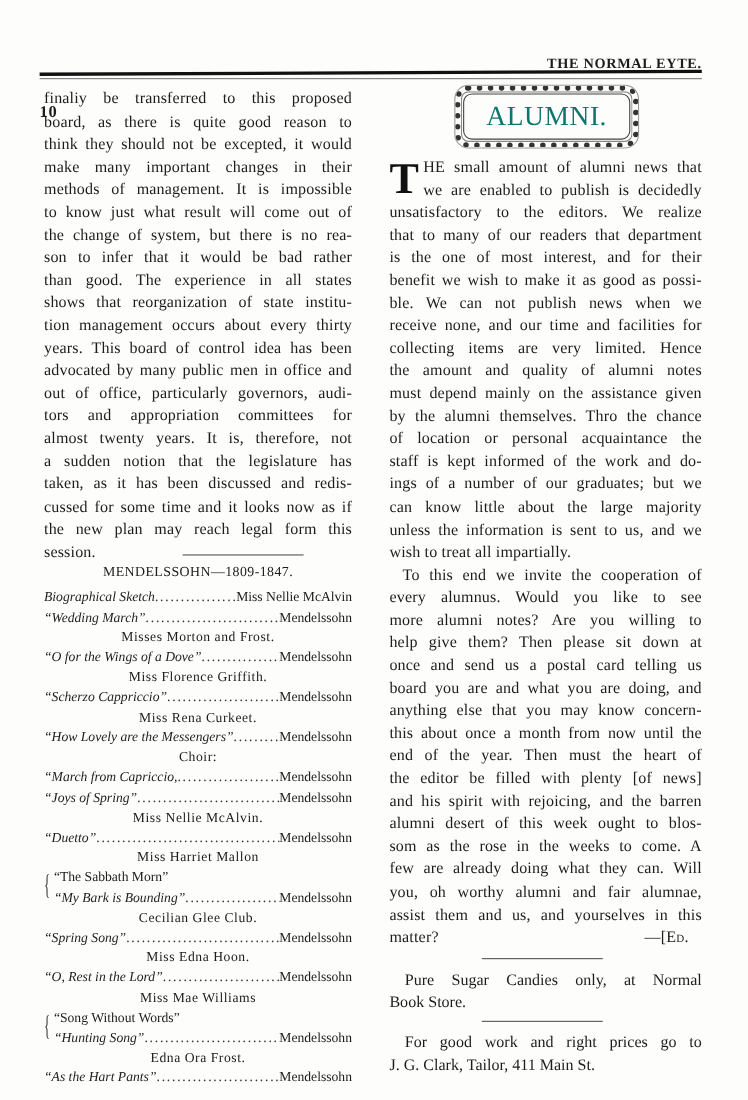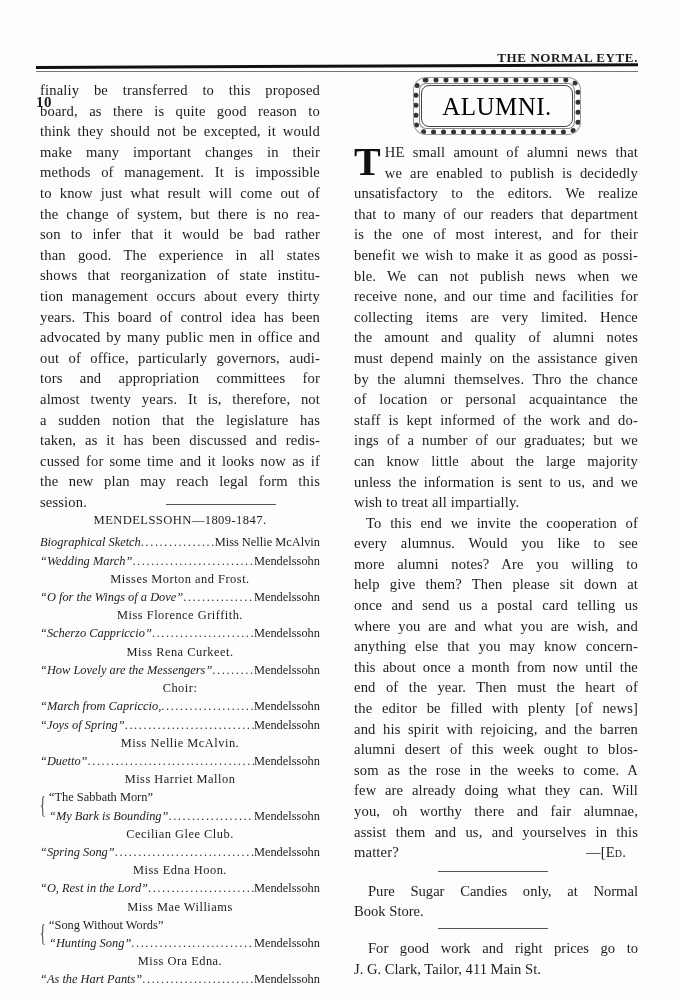--- a/index.html
+++ b/index.html
@@ -39,21 +39,21 @@
   .brace-group { position: relative; padding-left: 9px; }
   .brace { position: absolute; left: 0; top: 1px; font-size: 26px; line-height: 32px; color: #333;
            transform: scaleX(0.45); transform-origin: left top; }
   .prog-single { white-space: nowrap; }
 
   .alumni-box { position: relative; width: 166px; height: 56px; margin: 2px 0 0 60px; }
   .alumni-border { position: absolute; inset: 0; border-radius: 12px;
                    border: 5px dotted #333; box-shadow: inset 0 0 0 1px #888, 0 0 0 1px #999; }
   .alumni-inner { position: absolute; inset: 7px; border-radius: 8px; border: 1px solid #444; }
   .alumni-title { position: absolute; left: 0; right: 0; top: 15px; text-align: center;
-                  font-family: "Liberation Serif", serif; font-size: 25px; letter-spacing: 0.5px; color: #000000; }
+                  font-family: "Liberation Serif", serif; font-size: 25px; letter-spacing: 0.5px; color: #0f766e; }
 
   .drop-cap { float: left; font-family: "Liberation Serif", serif; font-size: 40px; line-height: 36px;
               font-weight: bold; margin: 2px 4px 0 0; color: #111; }
   .signoff { display: flex; justify-content: space-between; }
   .ed { font-variant: small-caps; padding-right: 12px; }
 
   .ad { font-family: "Liberation Serif", serif; font-size: 14.6px; line-height: 20.6px; margin-top: 9px; }
   .ad .line:first-child { text-indent: 14px; }
 </style>
 </head>
@@ -179,21 +179,21 @@
 
       <div class="brace-group">
         <span class="brace">{</span>
         <div class="prog-single">“Song Without Words”</div>
         <div class="prog-row">
           <span class="t">“Hunting Song”</span>
             <span class="dots"></span>
             <span class="c">Mendelssohn</span>
         </div>
       </div>
-      <div class="performer">Miss Ora Edna.</div>
+      <div class="performer">Edna Ora Frost.</div>
 
       <div class="prog-row">
         <span class="t">“As the Hart Pants”</span>
           <span class="dots"></span>
           <span class="c">Mendelssohn</span>
       </div>
 
     </div>
 
   </div>
@@ -224,30 +224,30 @@
       <span class="line">ings of a number of our graduates; but we</span>
       <span class="line">can know little about the large majority</span>
       <span class="line">unless the information is sent to us, and we</span>
       <span class="line last">wish to treat all impartially.</span>
 
       <span class="line" style="padding-left:12px;">To this end we invite the cooperation of</span>
       <span class="line">every alumnus. Would you like to see</span>
       <span class="line">more alumni notes? Are you willing to</span>
       <span class="line">help give them? Then please sit down at</span>
       <span class="line">once and send us a postal card telling us</span>
-      <span class="line">where you are and what you are wish, and</span>
+      <span class="line">board you are and what you are doing, and</span>
       <span class="line">anything else that you may know concern-</span>
       <span class="line">this about once a month from now until the</span>
       <span class="line">end of the year. Then must the heart of</span>
       <span class="line">the editor be filled with plenty [of news]</span>
       <span class="line">and his spirit with rejoicing, and the barren</span>
       <span class="line">alumni desert of this week ought to blos-</span>
       <span class="line">som as the rose in the weeks to come. A</span>
       <span class="line">few are already doing what they can. Will</span>
-      <span class="line">you, oh worthy there and fair alumnae,</span>
+      <span class="line">you, oh worthy alumni and fair alumnae,</span>
       <span class="line">assist them and us, and yourselves in this</span>
       <div class="signoff">
         <span>matter?</span>
         <span class="ed">—[Ed.</span>
       </div>
     </div>
 
     <div class="short-rule" style="width:110px;margin-top:8px;margin-left:84px;"></div>
     <div class="ad">
       <span class="line">Pure Sugar Candies only, at Normal</span>

